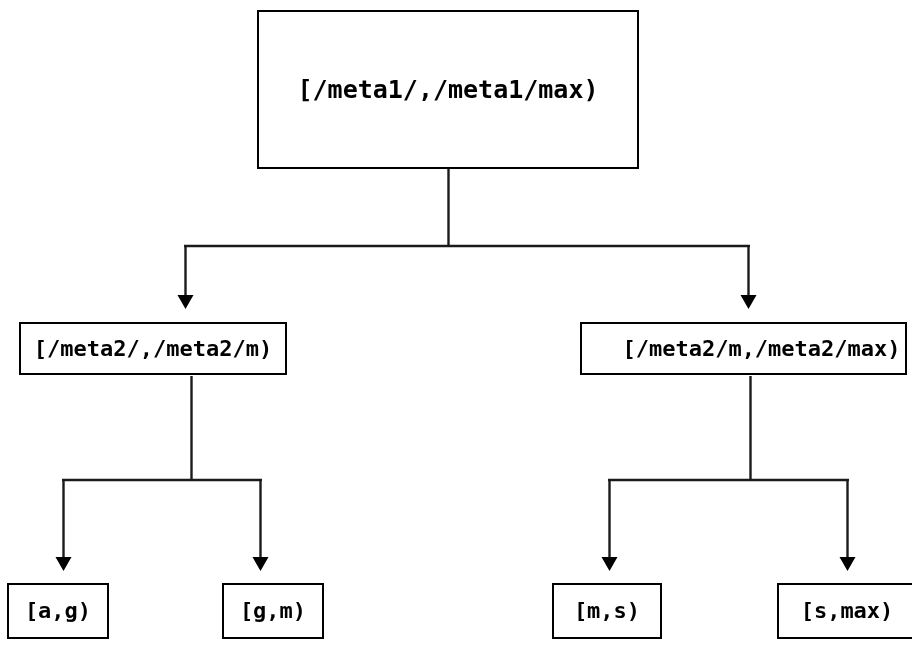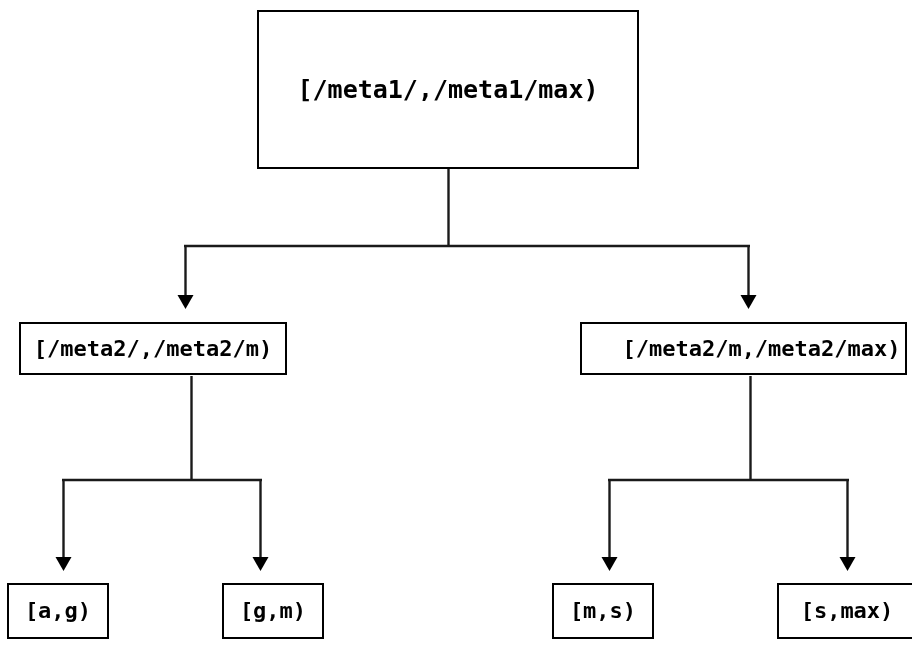--- a/index.html
+++ b/index.html
@@ -58,21 +58,21 @@
     font-size: 22px;
     padding-left: 36px;
   }
   .leaf {
     top: 583px;
     height: 56px;
     font-size: 22px;
   }
   #node-leaf-ag  { left: 7px;   width: 102px; }
   #node-leaf-gm  { left: 204px; width: 102px; margin-left: 18px; }
-  #node-leaf-ms  { left: 552px; width: 102px; }
+  #node-leaf-ms  { left: 552px; width: 110px; }
   #node-leaf-smax{ left: 777px; width: 140px; }
 
   
   #connector-layer {
     position: absolute;
     left: 0;
     top: 0;
     width: 912px;
     height: 652px;
     pointer-events: none;

